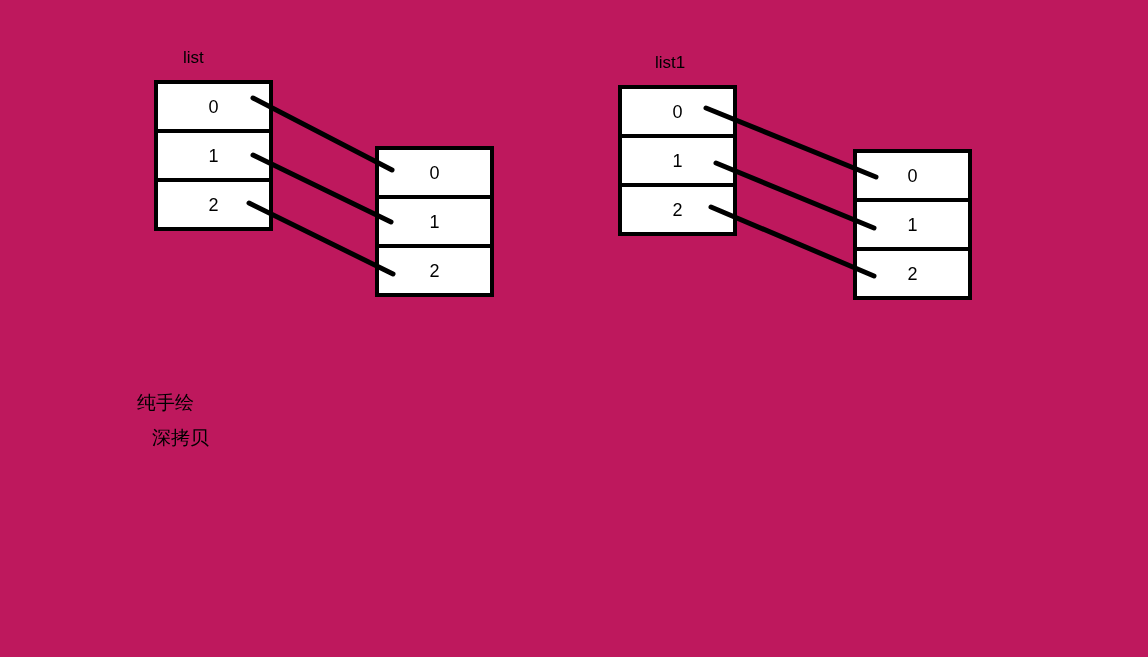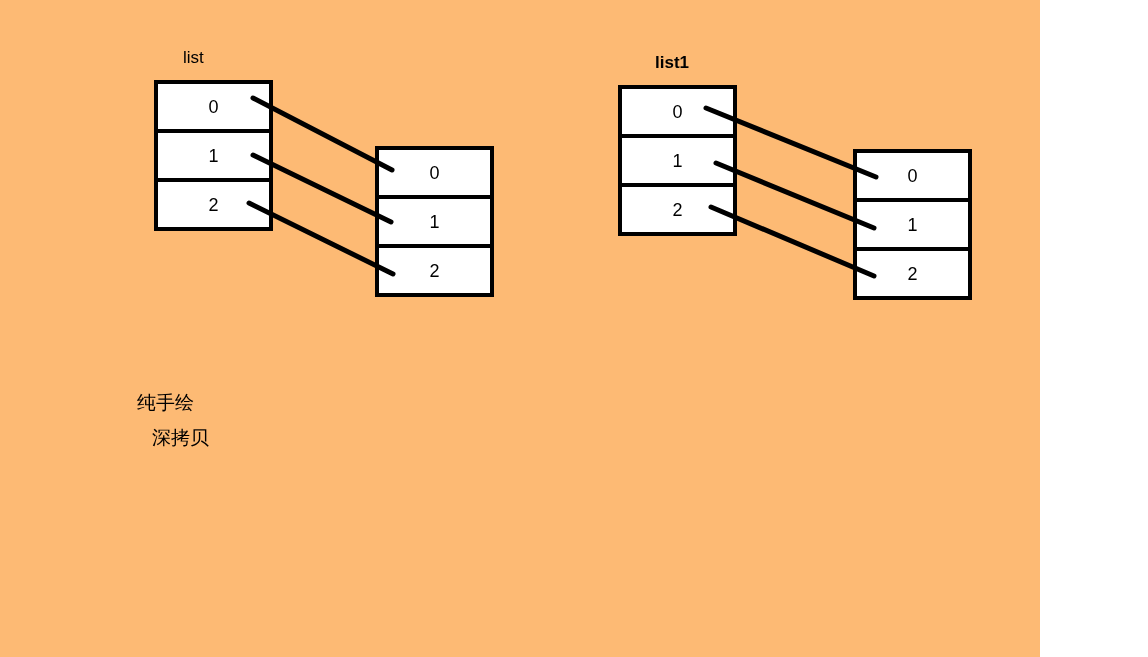--- a/index.html
+++ b/index.html
@@ -2,23 +2,23 @@
 <html><head>
 <meta charset="utf-8">
 <style>
   html, body {
     margin: 0;
     padding: 0;
     background: #ffffff;
   }
   .canvas {
     position: relative;
-    width: 1040px;
+    width: 1148px;
     height: 657px;
-    background: #fdba74;
+    background: #be185d;
     overflow: hidden;
     font-family: "Liberation Sans", "DejaVu Sans", sans-serif;
     color: #000000;
   }
   .tbl {
     position: absolute;
     box-sizing: border-box;
     width: 119px;
     border: 4px solid #000000;
     background: #ffffff;
@@ -49,21 +49,21 @@
     color: #000000;
     white-space: nowrap;
     text-align: right;
   }
   
   #tbl-list-src  { left: 154px; top: 80px;  }
   #tbl-list-dst  { left: 375px; top: 146px; }
   #tbl-list1-src { left: 618px; top: 85px;  }
   #tbl-list1-dst { left: 853px; top: 149px; }
   #lbl-list  { left: 183px; top: 49px; }
-  #lbl-list1 { left: 655px; top: 54px; font-weight: bold; }
+  #lbl-list1 { left: 655px; top: 54px; }
   #cap-1 { left: 137px; top: 393px; }
   #cap-2 { left: 152px; top: 428px; }
   .connector-overlay {
     position: absolute;
     left: 0; top: 0;
     width: 1148px;
     height: 657px;
     pointer-events: none;
   }
 </style>

